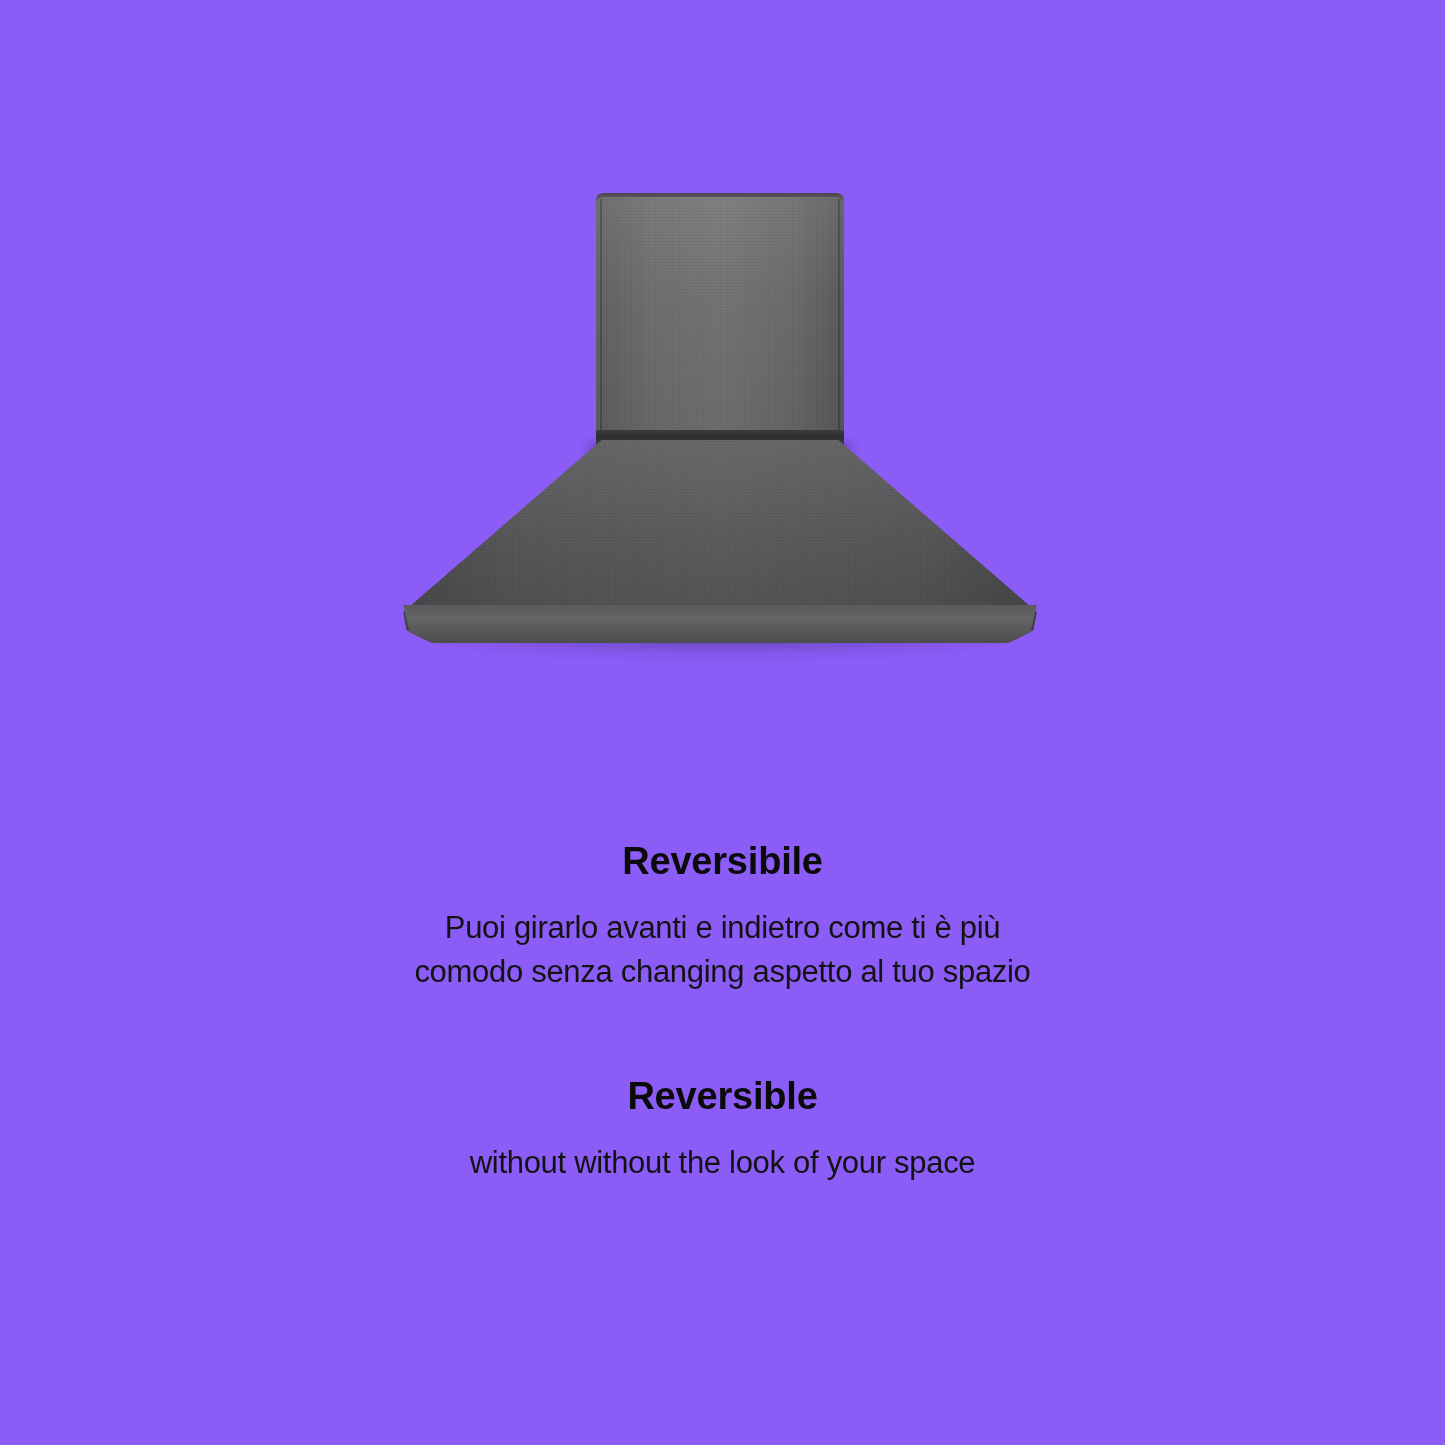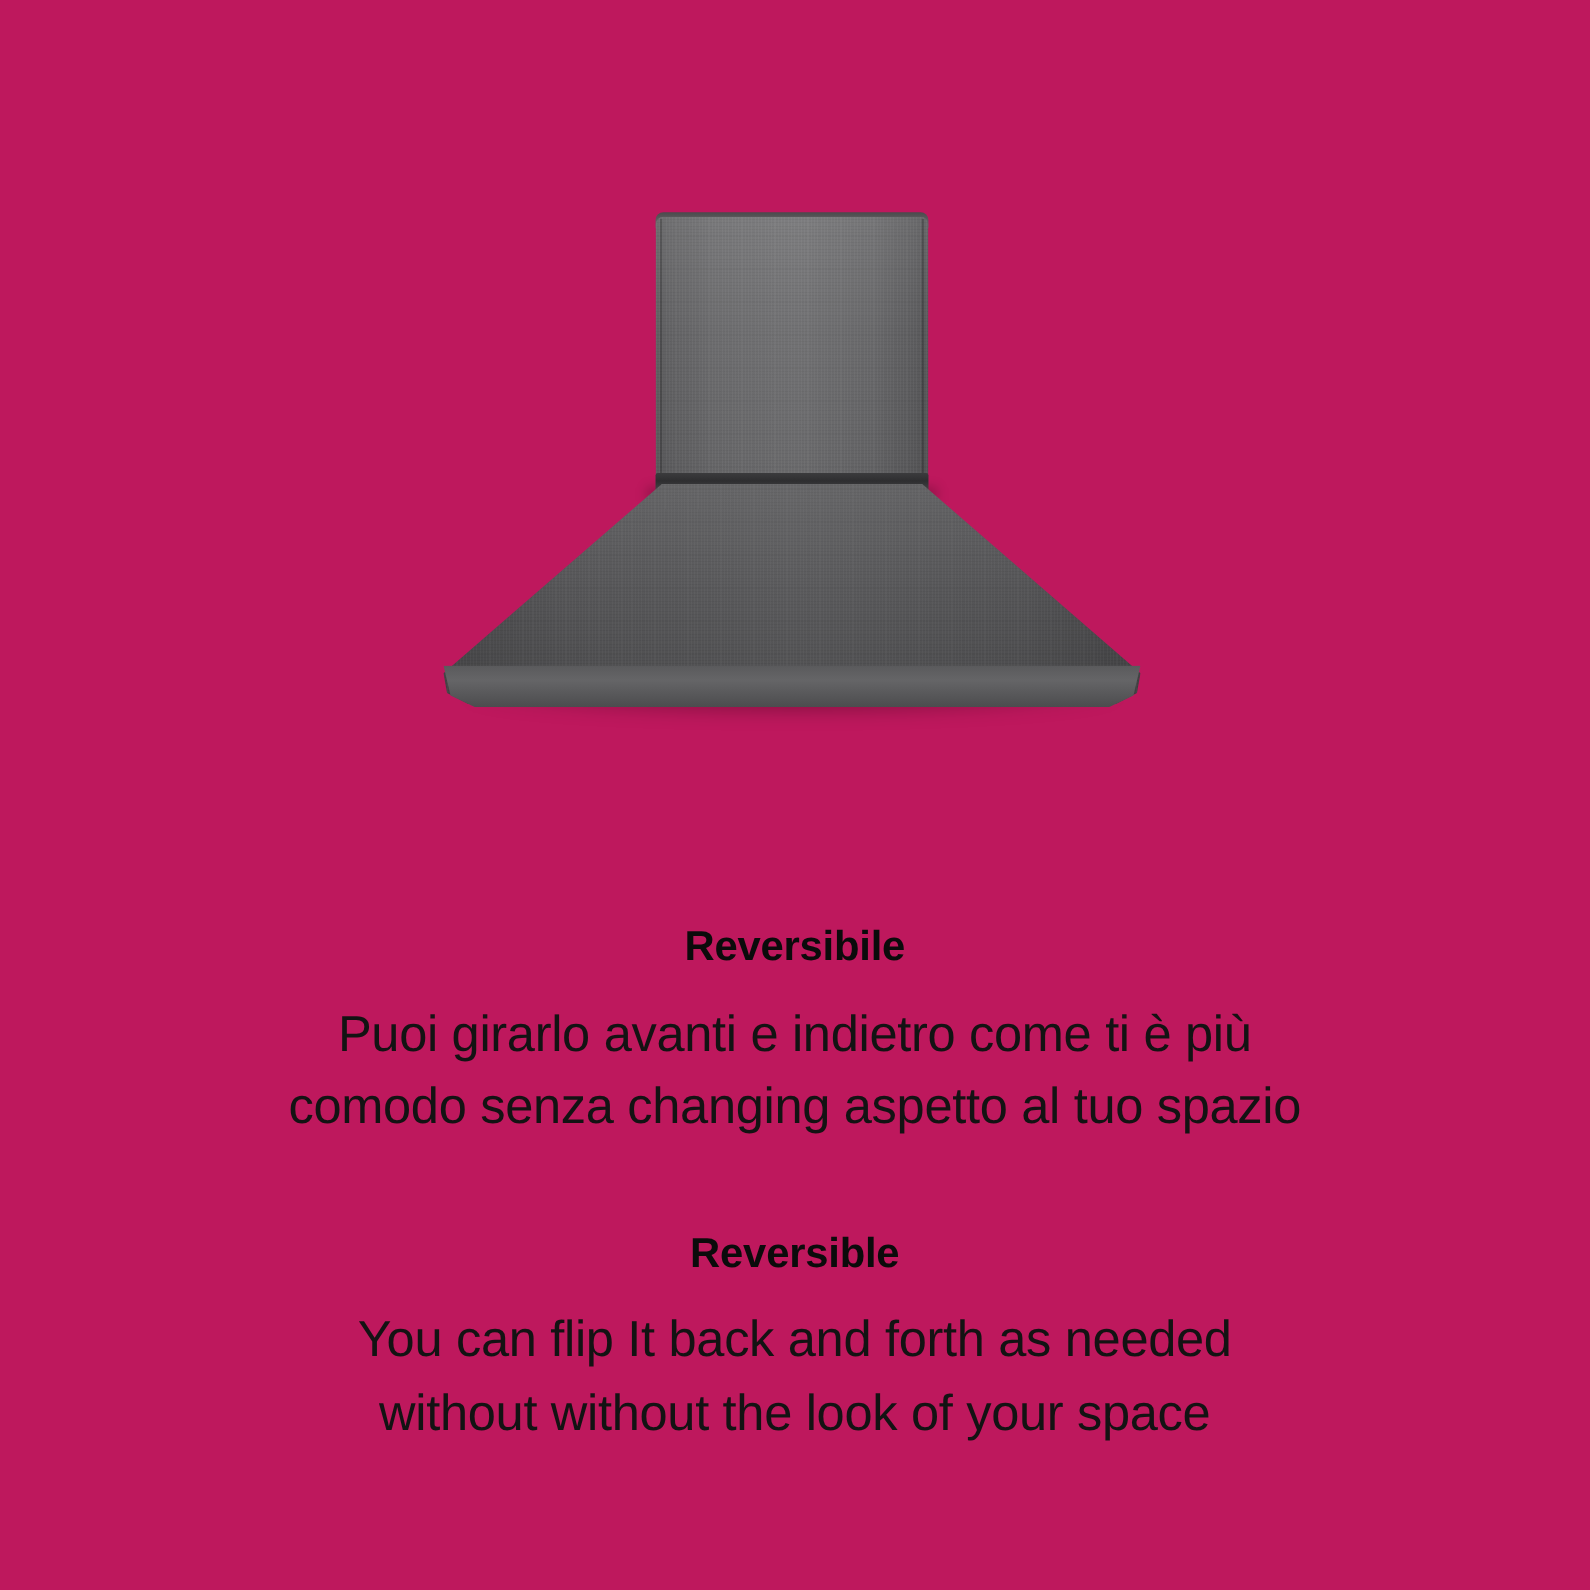--- a/index.html
+++ b/index.html
@@ -12,21 +12,21 @@
     height: 1445px;
     font-family: "Liberation Sans", sans-serif;
     color: #111111;
     overflow: hidden;
   }
 
   .page {
     position: relative;
     width: 1445px;
     height: 1445px;
-    background: #be185d;
+    background: #8b5cf6;
   }
 
   
   .product-area {
     position: absolute;
     left: 0;
     top: 0;
     width: 1445px;
     height: 790px;
   }
@@ -173,21 +173,21 @@
   .block-title {
     font-weight: bold;
     font-size: 38px;
     letter-spacing: -0.2px;
     color: #0b0b0b;
     margin: 0;
     line-height: 1.25;
   }
 
   .block-body {
-    font-size: 46px;
+    font-size: 31px;
     font-weight: 350;
     color: #131313;
     margin: 0;
     line-height: 1.45;
     letter-spacing: -0.3px;
   }
 
   .section-it { padding-top: 38px; }
   .section-it .block-body { padding-top: 20px; }
   .section-en { padding-top: 78px; text-align: center; }
@@ -228,19 +228,18 @@
       <p class="block-title">Reversibile</p>
       <p class="block-body">
         <span class="body-line">Puoi girarlo avanti e indietro come ti è più</span>
         <span class="body-line">comodo senza changing aspetto al tuo spazio</span>
       </p>
     </div>
 
     <div class="section-en">
       <p class="block-title">Reversible</p>
       <p class="block-body">
-        <span class="body-line">You can flip It back and forth as needed</span>
         <span class="body-line">without without the look of your space</span>
       </p>
     </div>
 
   </div>
 </div>
 
 </body></html>

